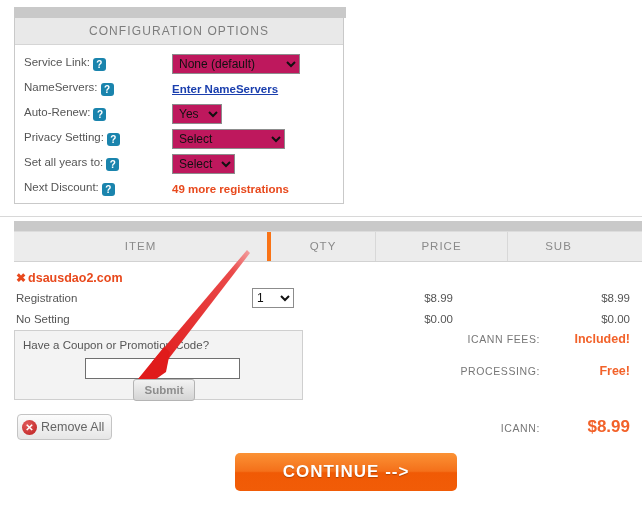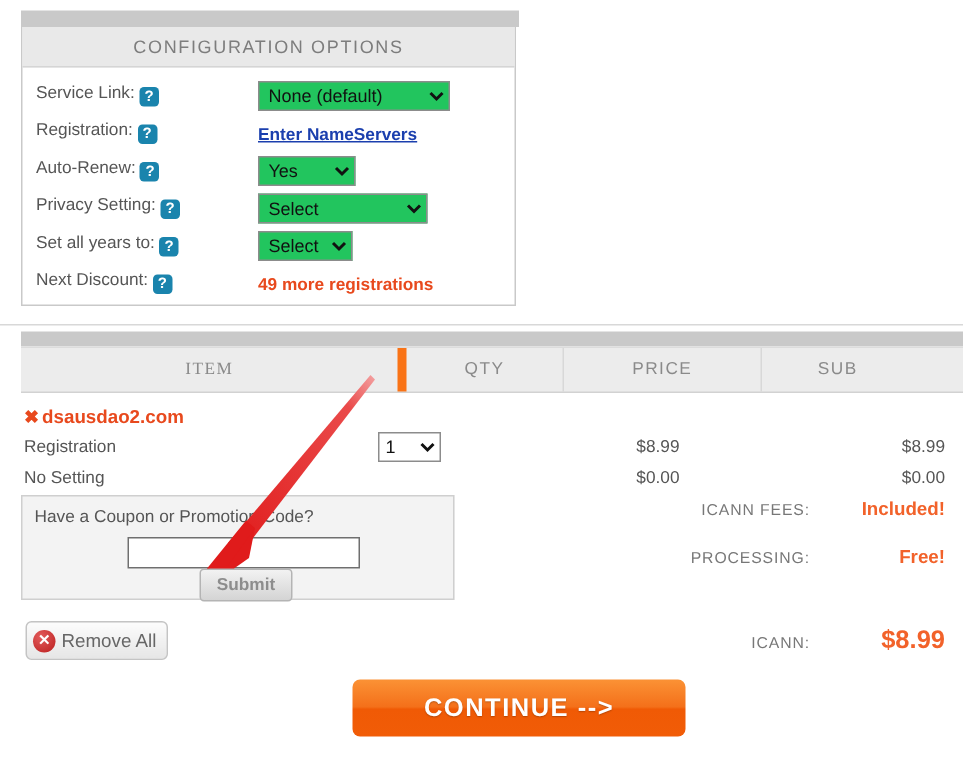--- a/index.html
+++ b/index.html
@@ -39,42 +39,42 @@
   .help{
     display:inline-block;width:13px;height:13px;border-radius:3px;
     background:#1a84ad;color:#fff;font-size:10px;line-height:13px;
     text-align:center;font-weight:bold;margin-left:3px;vertical-align:-2px;
     font-family:"Liberation Sans", sans-serif;
     cursor:pointer;
   }
   .cfg-field{margin-left:62px;}
   select.sel{
     font-family:"Liberation Sans", sans-serif;font-size:12px;
-    border:1px solid #8c8c8c;background:#22c55e;color:#111;
+    border:1px solid #8c8c8c;background:#be185d;color:#111;
     padding:1px 2px;height:20px;box-sizing:border-box;
   }
   .sel-w1{width:128px;}
-  .sel-w2{width:65px;}
+  .sel-w2{width:50px;}
   .sel-w3{width:113px;}
   .sel-w4{width:63px;}
   .ns-link{
     color:#1b3fae;font-weight:bold;font-size:11.5px;
     text-decoration:underline;cursor:pointer;
   }
   .discount{color:#e8491d;font-weight:bold;font-size:11.5px;}
 
   
   .hr{position:absolute;left:0;top:216px;width:642px;height:1px;background:#d8d8d8;}
 
   
   .cart-topbar{position:absolute;left:14px;top:221px;width:628px;height:10px;background:#c9c9c9;}
   .cart{position:absolute;left:14px;top:231px;width:628px;}
   .thead{display:flex;height:29px;background:#ececec;border-top:1px solid #dcdcdc;border-bottom:1px solid #d2d2d2;}
   .th{color:#8a8a8a;font-size:11.5px;letter-spacing:1px;line-height:29px;text-align:center;box-sizing:border-box;}
-  .th-item{width:257px;border-right:6px solid #f97316;font-family:Liberation Serif, serif;}
+  .th-item{width:257px;border-right:4px solid #f97316;}
   .th-qty{width:105px;border-right:1px solid #d8d8d8;}
   .th-price{width:132px;border-right:1px solid #d8d8d8;}
   .th-sub{width:101px;}
 
   .domain-row{padding:9px 0 2px 2px;}
   .dom-x{color:#e8491d;font-weight:bold;font-size:12px;margin-right:2px;}
   .dom-name{color:#e8491d;font-weight:bold;font-size:12.5px;}
 
   .line{display:flex;align-items:center;height:21px;}
   .line-name{width:236px;padding-left:2px;color:#555;font-size:11.5px;}
@@ -164,21 +164,21 @@
         </span>
         <span class="cfg-field">
           <select class="sel sel-w1">
             <option>None (default)</option>
           </select>
         </span>
       </div>
 
       <div class="cfg-row">
         <span class="cfg-label">
-          <span>Registration:</span><span class="help">?</span>
+          <span>NameServers:</span><span class="help">?</span>
         </span>
         <span class="cfg-field">
           <a class="ns-link">Enter NameServers</a>
         </span>
       </div>
 
       <div class="cfg-row">
         <span class="cfg-label">
           <span>Auto-Renew:</span><span class="help">?</span>
         </span>

